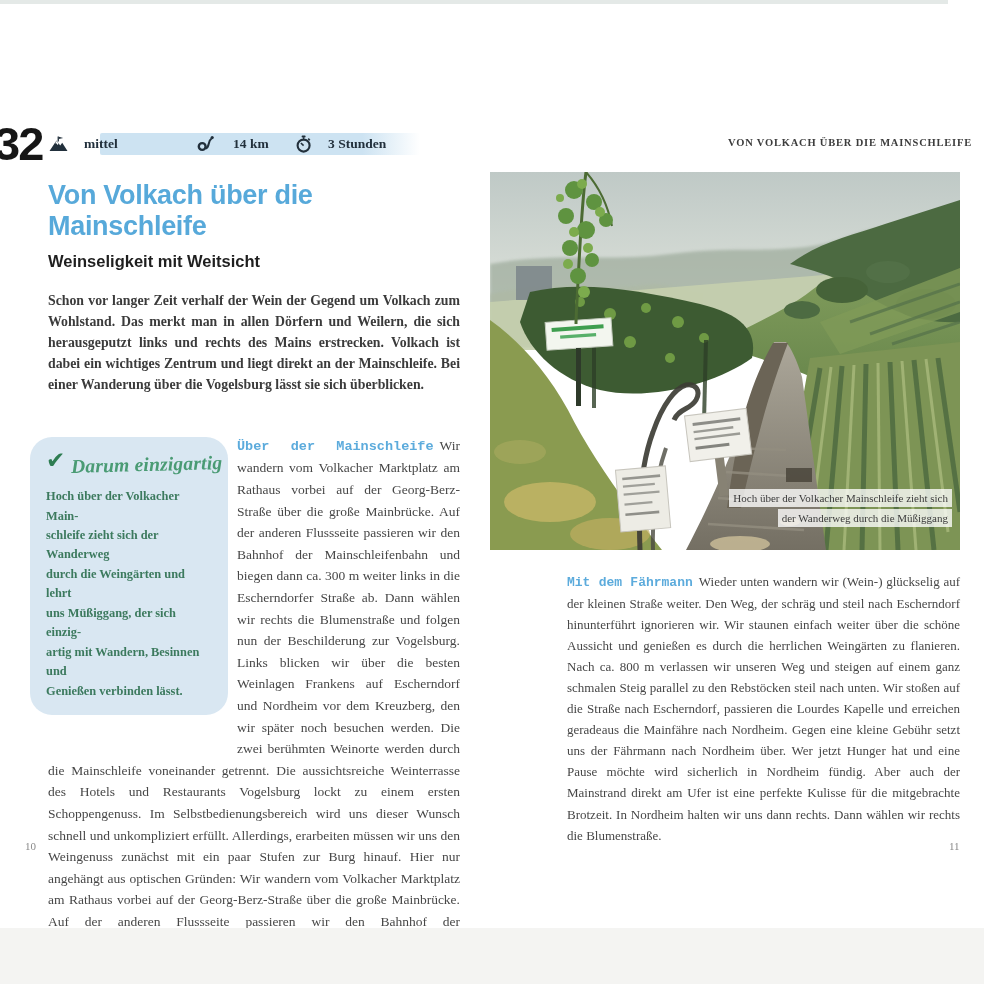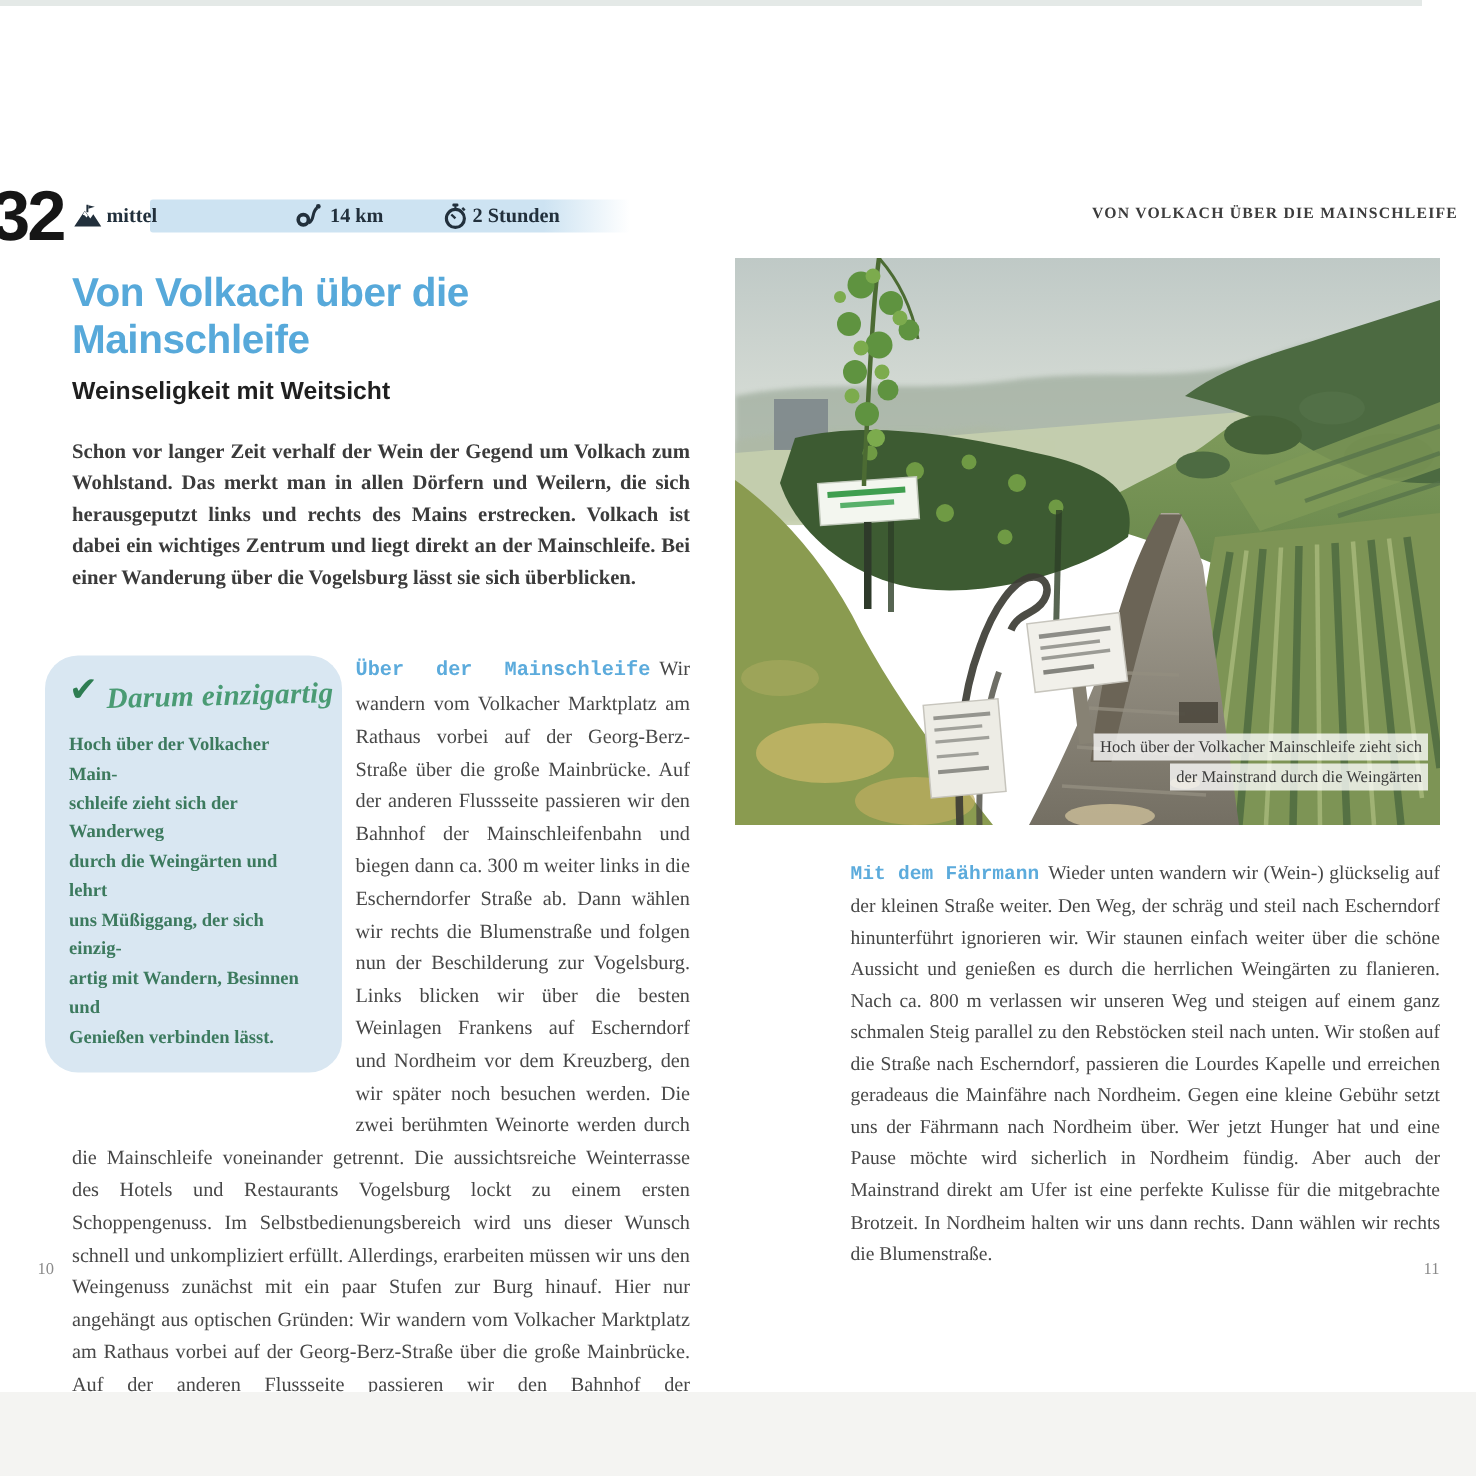--- a/index.html
+++ b/index.html
@@ -5,21 +5,21 @@
   html,body{margin:0;padding:0;}
   body{width:984px;height:984px;background:#f4f4f2;font-family:"Liberation Serif",serif;}
   #page{position:relative;width:984px;height:928px;background:#ffffff;overflow:hidden;}
   .edge-line{position:absolute;top:0;left:0;width:948px;height:4px;background:#c9d4cf;opacity:.5;}
 
   
   .tour-number{position:absolute;left:-6px;top:116px;font-family:"Liberation Sans",sans-serif;
     font-size:47px;font-weight:800;color:#161616;letter-spacing:-2px;}
   .stat-bar{position:absolute;left:100px;top:133px;width:320px;height:22px;border-radius:2px;
     background:linear-gradient(to right,#cde3f2 0%,#cde3f2 82%,rgba(205,227,242,0) 100%);}
-  .stat{position:absolute;top:131px;height:26px;display:flex;align-items:center;gap:3px;
+  .stat{position:absolute;top:131px;height:26px;display:flex;align-items:center;gap:16px;
     font-family:"Liberation Serif",serif;font-weight:700;font-size:13.5px;color:#22303c;}
   .stat svg{display:block;}
 
   
   .running-header{position:absolute;top:137px;right:12px;font-family:"Liberation Serif",serif;
     font-size:10.5px;letter-spacing:.8px;color:#3c3c3c;font-weight:600;}
 
   
   .left-col{position:absolute;left:48px;top:180px;width:412px;}
   .title{font-family:"Liberation Sans",sans-serif;font-size:27px;line-height:31px;font-weight:800;
@@ -91,21 +91,21 @@
   <div class="stat" style="left:295px;">
     <span>
       <svg width="17" height="18" viewBox="0 0 17 18">
         <rect x="6.6" y="0.6" width="4" height="2" rx="0.8" fill="#22303c"></rect>
         <rect x="7.9" y="2.2" width="1.4" height="2" fill="#22303c"></rect>
         <line x1="13.2" y1="3.6" x2="14.8" y2="5.2" stroke="#22303c" stroke-width="1.6"></line>
         <circle cx="8.6" cy="10.6" r="6" fill="none" stroke="#22303c" stroke-width="2.1"></circle>
         <line x1="8.6" y1="10.6" x2="5.9" y2="8" stroke="#22303c" stroke-width="1.6"></line>
       </svg>
     </span>
-    <span>2 Stunden</span>
+    <span>3 Stunden</span>
   </div>
 
   <div class="running-header">VON VOLKACH ÜBER DIE MAINSCHLEIFE</div>
 
   <div class="left-col">
     <h1 class="title">Von Volkach über die Mainschleife</h1>
     <h2 class="subtitle">Weinseligkeit mit Weitsicht</h2>
     <p class="intro">Schon vor langer Zeit verhalf der Wein der Gegend um Volkach zum Wohlstand. Das merkt man in allen Dörfern und Weilern, die sich herausgeputzt links und rechts des Mains erstrecken. Volkach ist dabei ein wichtiges Zentrum und liegt direkt an der Mainschleife. Bei einer Wanderung über die Vogelsburg lässt sie sich überblicken.</p>
 
     <div class="bodyflow">
@@ -266,21 +266,21 @@
           <circle cx="98" cy="76" r="5"></circle>
             <circle cx="78" cy="92" r="5"></circle>
             <circle cx="94" cy="120" r="6"></circle>
           <circle cx="70" cy="26" r="4"></circle>
         </g>
       </g>
     </svg>
 
     <div class="caption">
       <span class="l1">Hoch über der Volkacher Mainschleife zieht sich</span><br>
-      <span class="l2">der Mainstrand durch die Weingärten</span>
+      <span class="l2">der Wanderweg durch die Müßiggang</span>
     </div>
   </div>
 
   <div class="right-body">
     <span class="lead">Mit dem Fährmann</span><span>Wieder unten wandern wir (Wein-) glückselig auf der kleinen Straße weiter. Den Weg, der schräg und steil nach Escherndorf hinunterführt ignorieren wir. Wir staunen einfach weiter über die schöne Aussicht und genießen es durch die herrlichen Weingärten zu flanieren. Nach ca. 800 m verlassen wir unseren Weg und steigen auf einem ganz schmalen Steig parallel zu den Rebstöcken steil nach unten. Wir stoßen auf die Straße nach Escherndorf, passieren die Lourdes Kapelle und erreichen geradeaus die Mainfähre nach Nordheim. Gegen eine kleine Gebühr setzt uns der Fährmann nach Nordheim über. Wer jetzt Hunger hat und eine Pause möchte wird sicherlich in Nordheim fündig. Aber auch der Mainstrand direkt am Ufer ist eine perfekte Kulisse für die mitgebrachte Brotzeit. In Nordheim halten wir uns dann rechts. Dann wählen wir rechts die Blumenstraße.</span>
   </div>
 
   <div class="page-num pn-right">11</div>
 </div>
 

